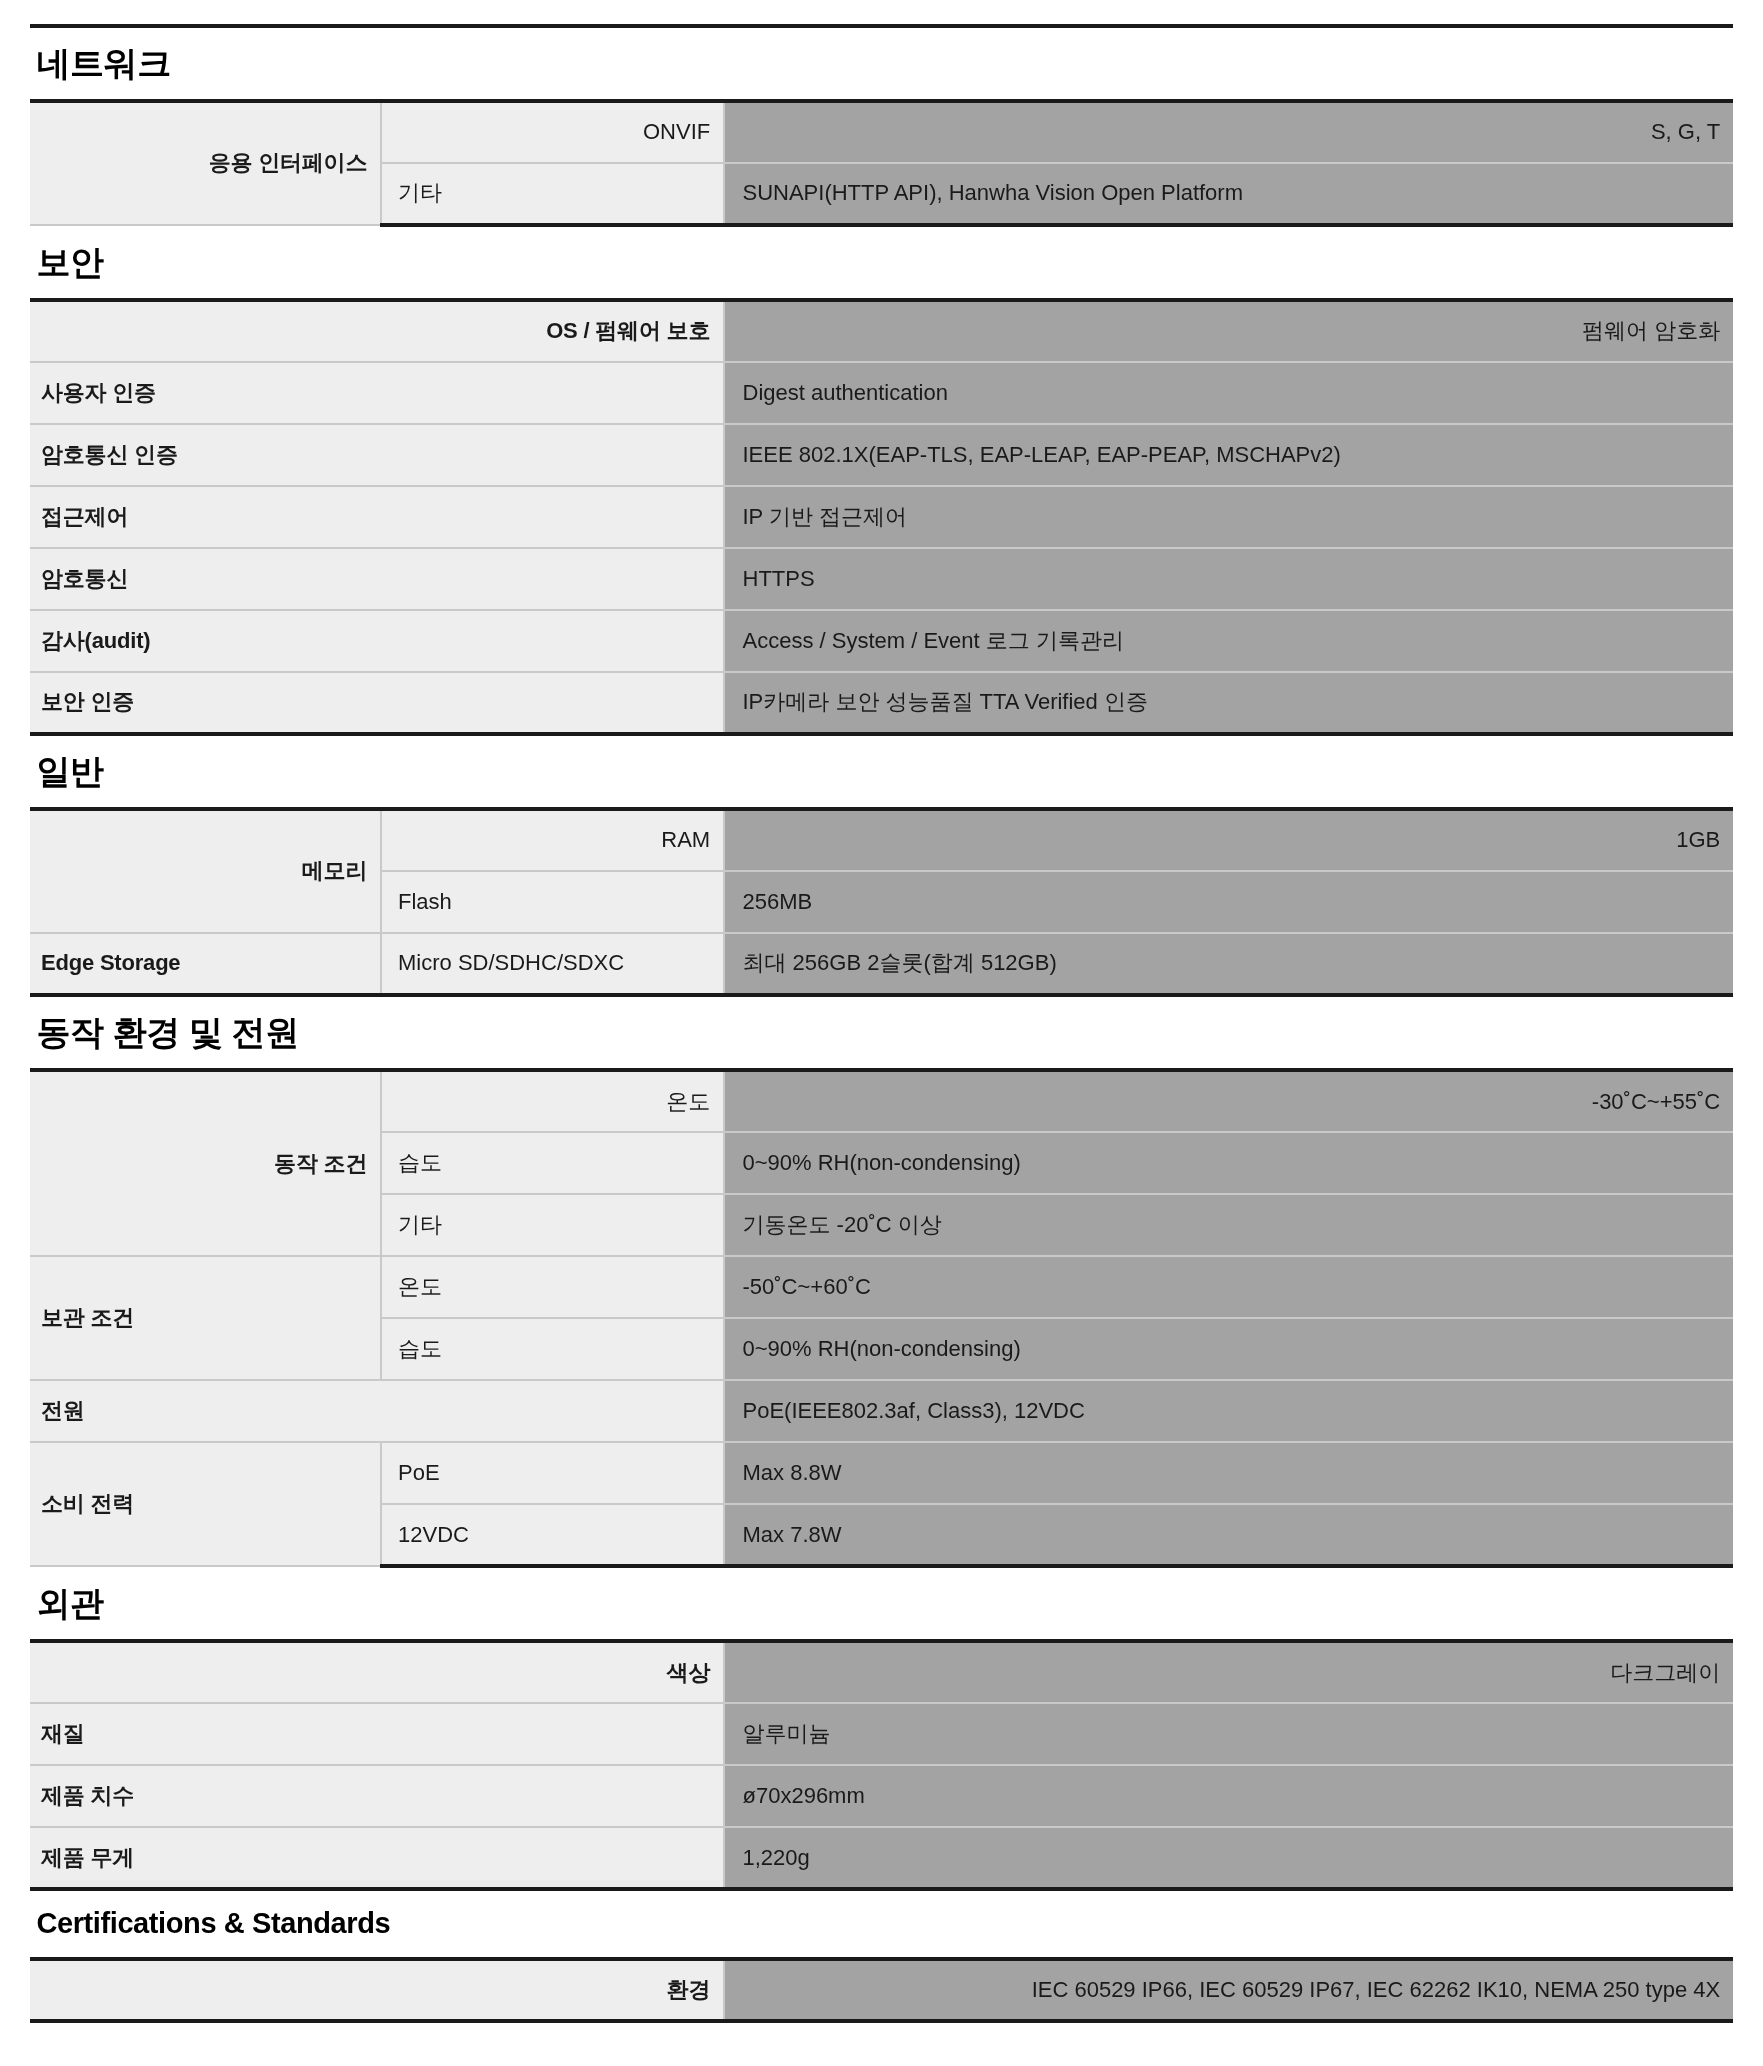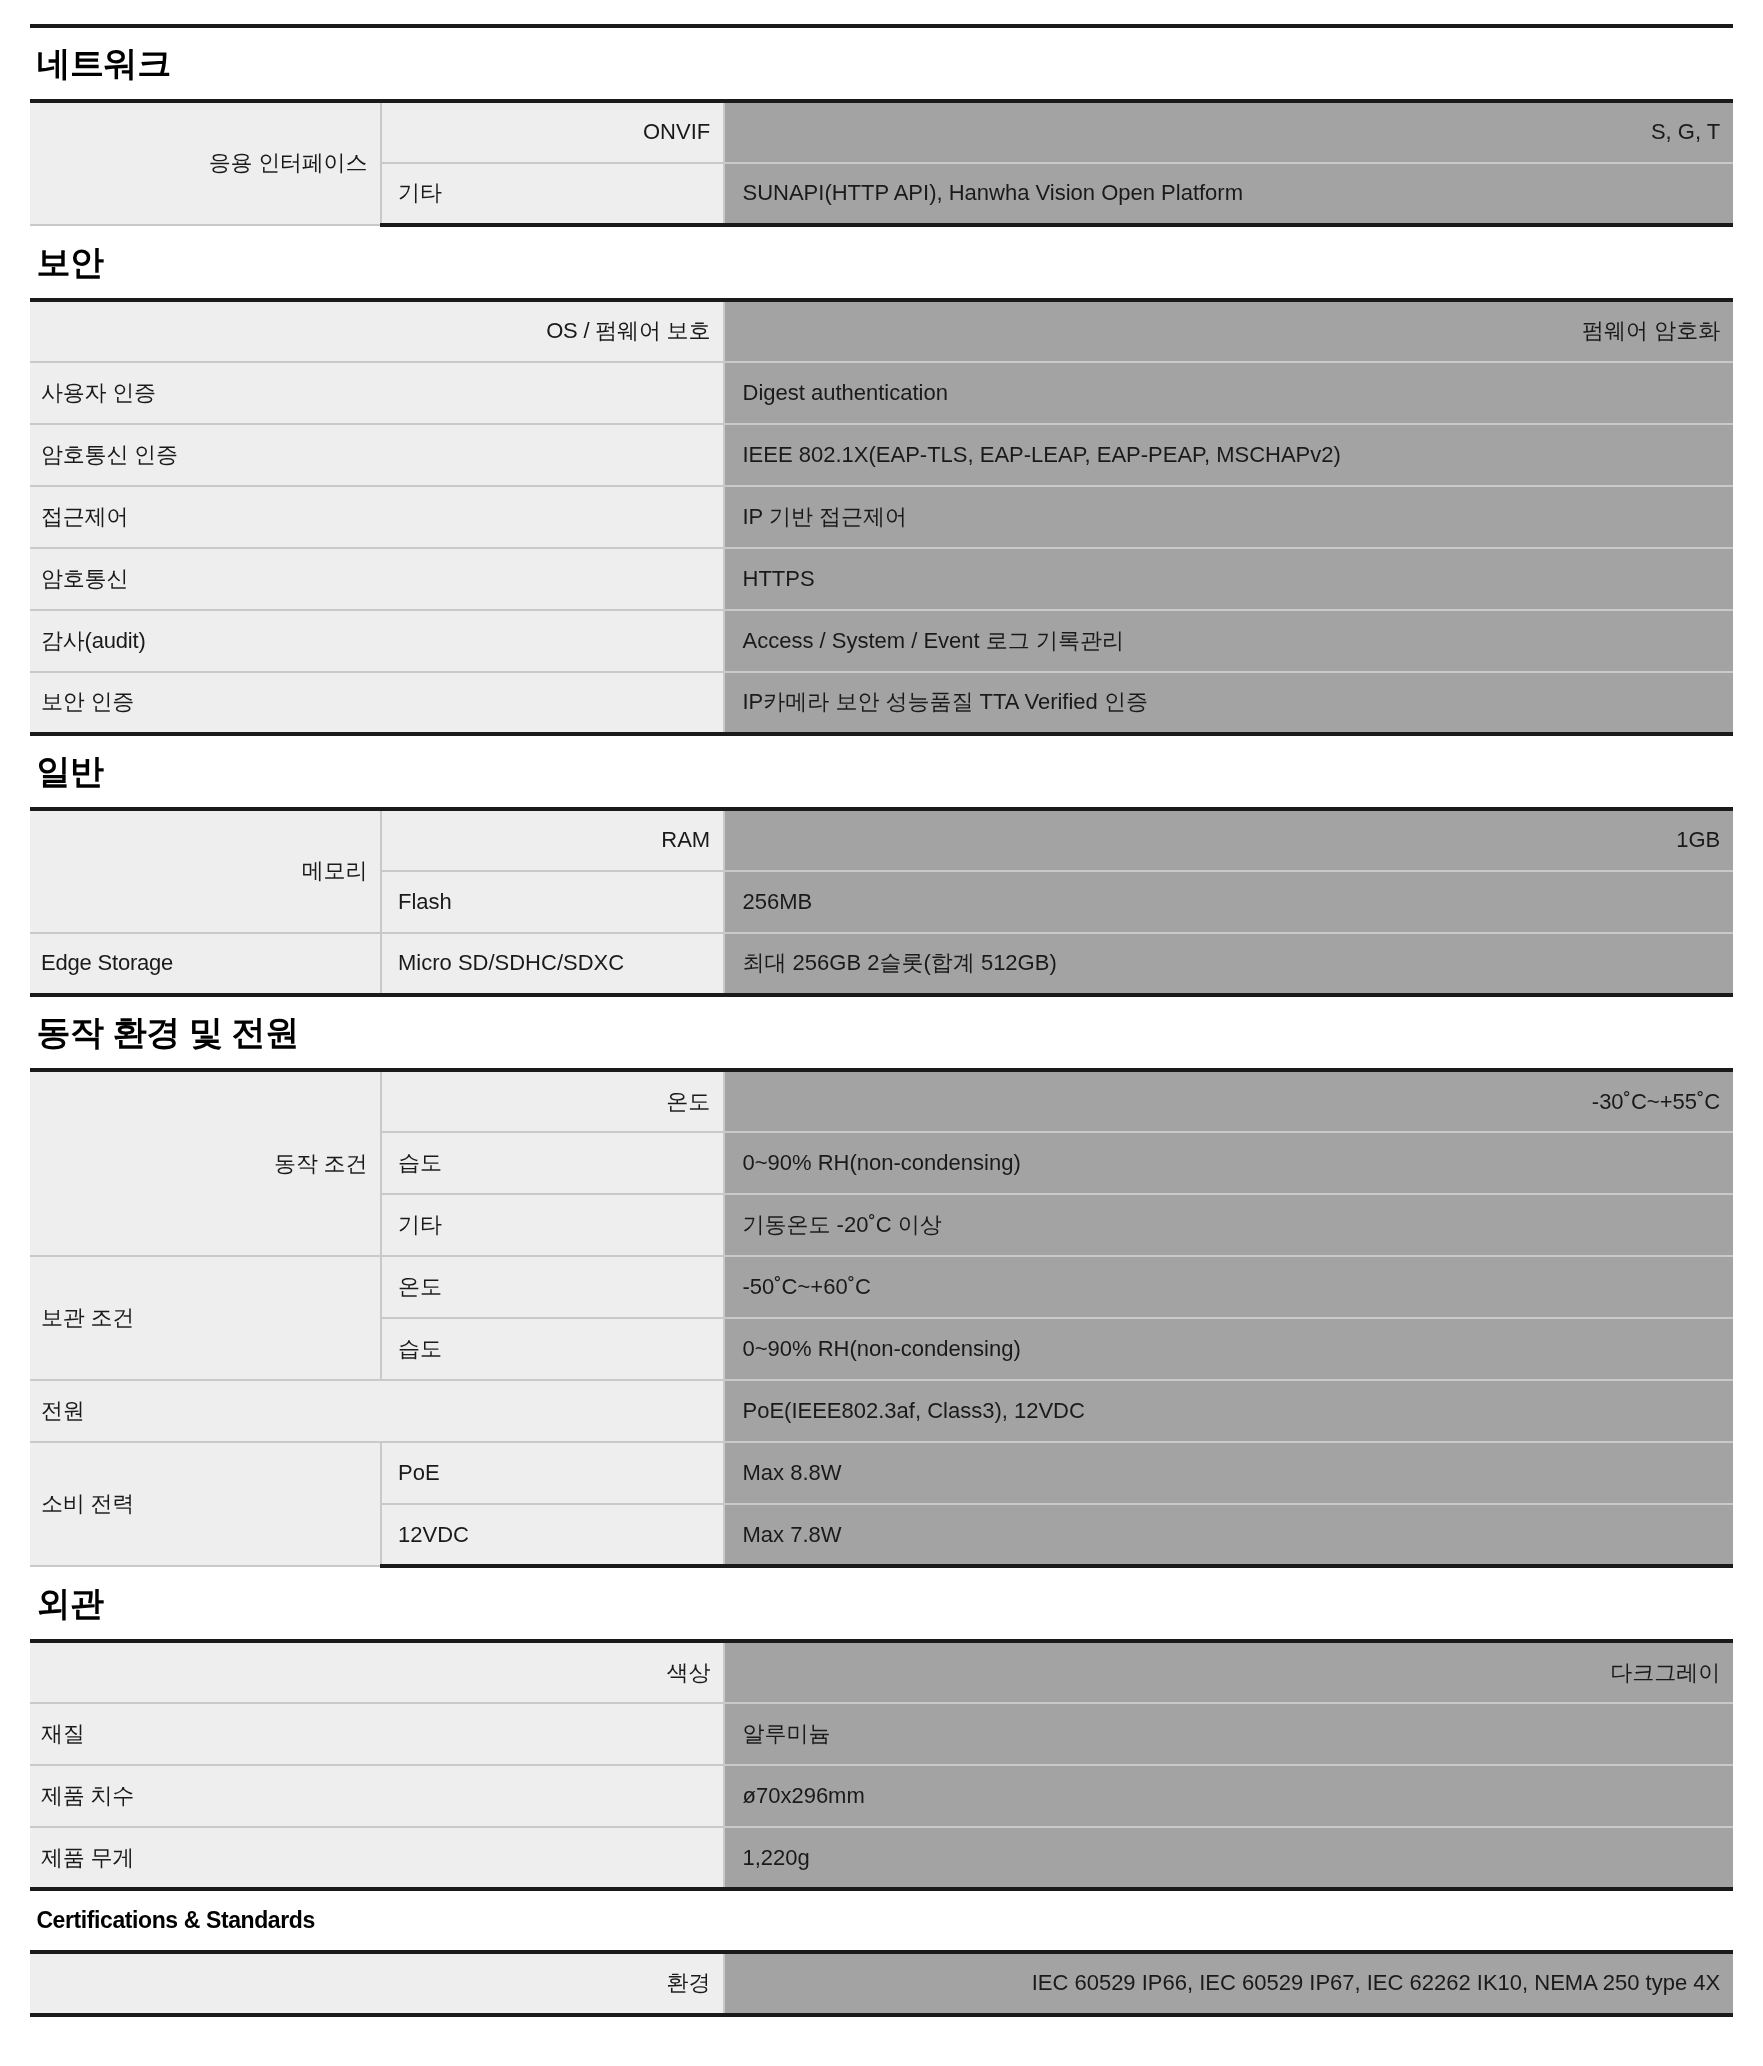--- a/index.html
+++ b/index.html
@@ -27,41 +27,41 @@
   }
   .section { margin: 0; }
   .section-title {
     font-size: 34px;
     font-weight: bold;
     letter-spacing: -0.4px;
     color: #000000;
     padding: 16px 0 16px 6.4px;
     line-height: 1.15;
   }
-  .section-title.latin { font-size: 23px; }
+  .section-title.latin { font-size: 29px; }
   table.spec {
     width: 100%;
     border-collapse: collapse;
     table-layout: fixed;
   }
   table.spec tr.toprule td {
     border-top: 4px solid #1a1a1a;
     text-align: right;
   }
   table.spec td {
     border-bottom: 2.4px solid #c9c9c9;
     vertical-align: middle;
     font-size: 22px;
     line-height: 1.3;
     padding: 15px 12.8px 15px 12.8px;
     height: 62px;
   }
   table.spec td.lbl {
     background: #eeeeee;
-    font-weight: normal;
+    font-weight: bold;
     letter-spacing: -0.2px;
     padding-left: 11px;
   }
   table.spec td.sub {
     background: #eeeeee;
     font-weight: normal;
     border-left: 2.4px solid #c9c9c9;
     padding-left: 16px;
   }
   table.spec td.val {

